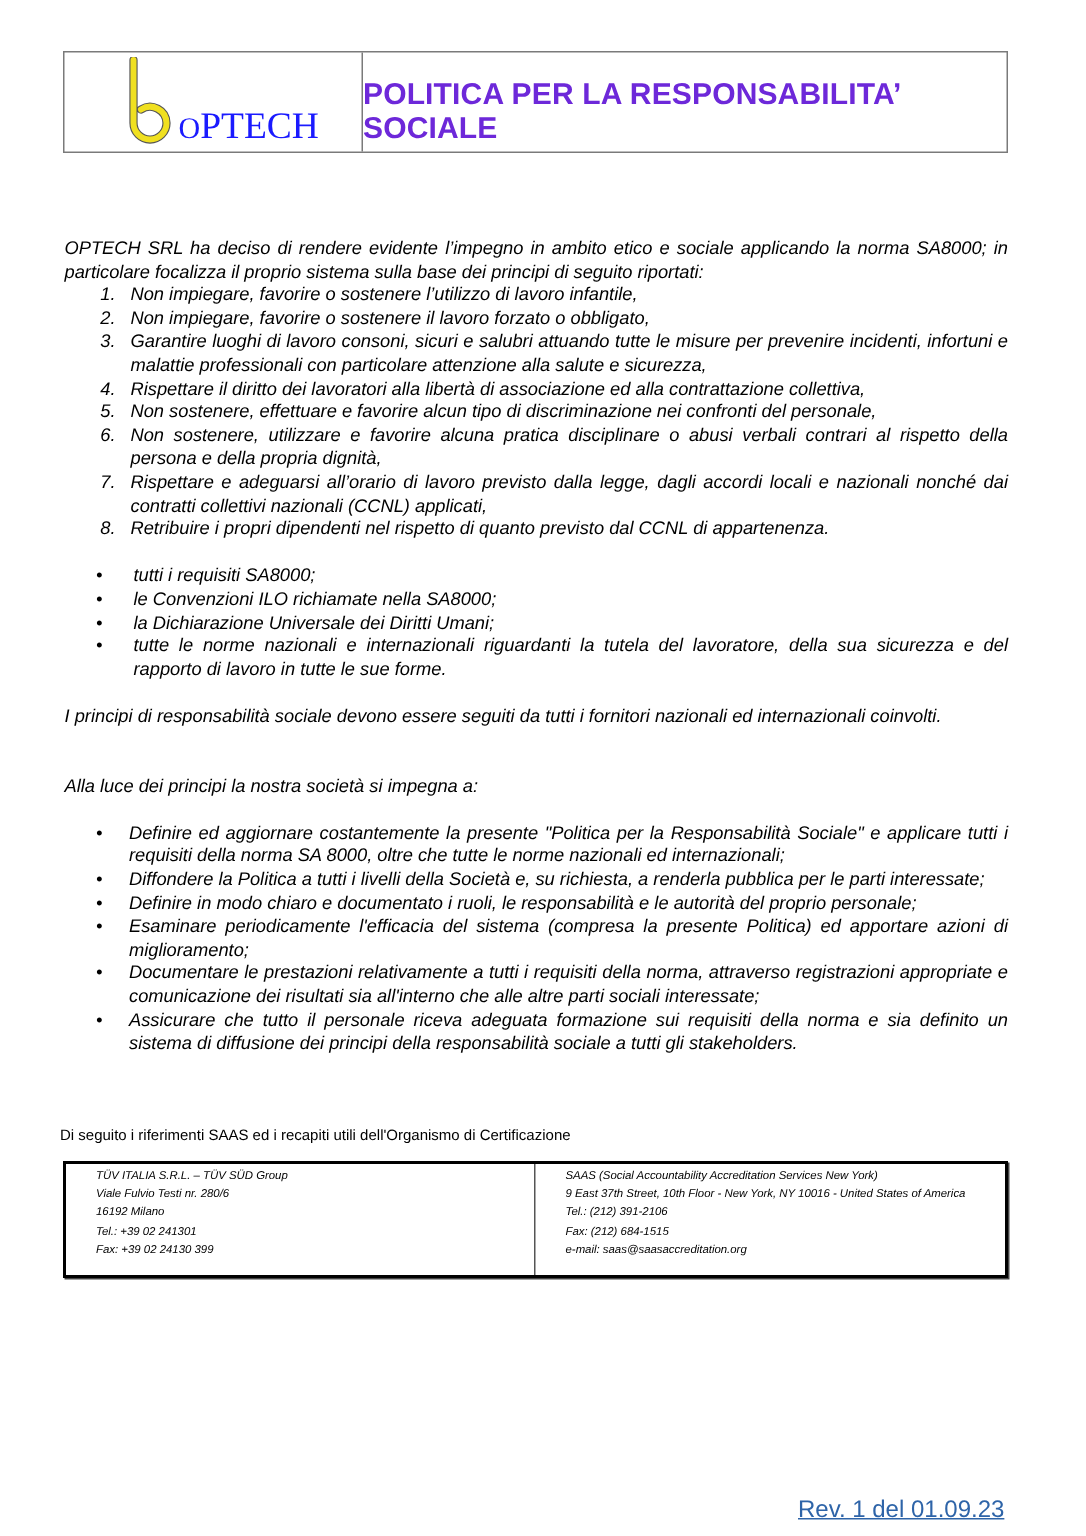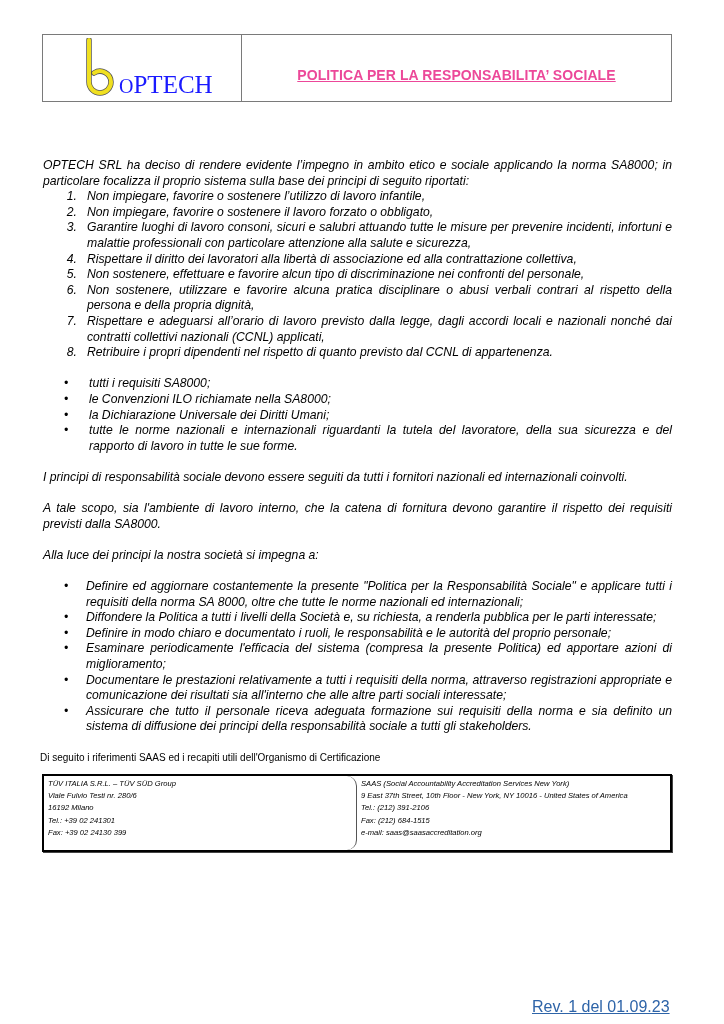--- a/index.html
+++ b/index.html
@@ -16,21 +16,21 @@
   }
   .logo-svg { position: absolute; left: 34px; top: 3px; }
   .logo-text {
     position: absolute; left: 76px; top: 36px; font-family: Liberation Serif, serif;
     font-size: 25px; color: #1a1aff; letter-spacing: 0px;
   }
   .title-cell {
     flex: 1; display: flex; align-items: center; justify-content: center; padding-top: 14px;
   }
   .title {
-    font-weight: bold; font-size: 14px; color: #ec4899; letter-spacing: 0.1px; text-decoration: underline;
+    font-weight: bold; font-size: 20px; color: #6d28d9; letter-spacing: 0.1px;
   }
   .content {
     position: absolute; left: 43px; top: 158px; width: 629px;
     font-size: 12.2px; line-height: 15.6px; font-style: italic;
   }
   .content p { margin: 0; text-align: justify; }
   .gap { height: 15.6px; }
   ol.num { margin: 0; padding: 0; list-style: none; }
   ol.num li { display: flex; text-align: justify; }
   ol.num .n { width: 44px; text-align: right; padding-right: 10px; flex-shrink: 0; box-sizing: border-box; }
@@ -43,21 +43,21 @@
   ul.b2 .dot { width: 43px; padding-left: 21px; box-sizing: border-box; flex-shrink: 0; }
   ul.b2 .t { flex: 1; text-align: justify; }
   .note {
     position: absolute; left: 40px; top: 752px; font-size: 10px; 
   }
   .contacts {
     position: absolute; left: 42px; top: 774px; width: 630px; height: 78px;
     border: 2px solid #000; box-sizing: border-box; display: flex;
     box-shadow: 1px 1px 0 #444;
   }
-  .contact-col { font-size: 7.6px; font-style: italic; line-height: 12.2px; padding: 2px 4px; box-sizing: border-box; border-radius: 10px; }
+  .contact-col { font-size: 7.6px; font-style: italic; line-height: 12.2px; padding: 2px 20px; box-sizing: border-box; }
   .contact-col.left { width: 313px; border-right: 1px solid #555; }
   .contact-col.right { flex: 1; }
   .rev {
     position: absolute; left: 532px; top: 998px; font-size: 16px; color: #2e64a8; text-decoration: underline;
   }
 </style>
 </head>
 <body>
 
 <div class="header">
@@ -124,21 +124,20 @@
         <span class="t">la Dichiarazione Universale dei Diritti Umani;</span>
       </li>
     <li>
         <span class="dot">•</span>
         <span class="t">tutte le norme nazionali e internazionali riguardanti la tutela del lavoratore, della sua sicurezza e del rapporto di lavoro in tutte le sue forme.</span>
       </li>
   </ul>
   <div class="gap"></div>
   <p>I principi di responsabilità sociale devono essere seguiti da tutti i fornitori nazionali ed internazionali coinvolti.</p>
   <div class="gap"></div>
-  <p>A tale scopo, sia l'ambiente di lavoro interno, che la catena di fornitura devono garantire il rispetto dei requisiti previsti dalla SA8000.</p>
   <div class="gap"></div>
   <p>Alla luce dei principi la nostra società si impegna a:</p>
   <div class="gap"></div>
   <ul class="b2">
     <li>
         <span class="dot">•</span>
         <span class="t">Definire ed aggiornare costantemente la presente "Politica per la Responsabilità Sociale" e applicare tutti i requisiti della norma SA 8000, oltre che tutte le norme nazionali ed internazionali;</span>
       </li>
     <li>
         <span class="dot">•</span>

